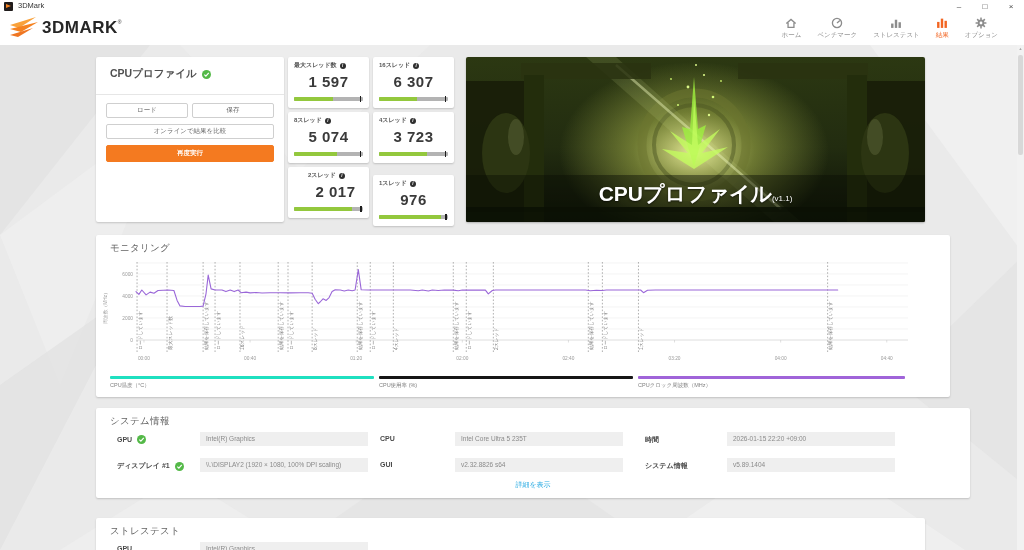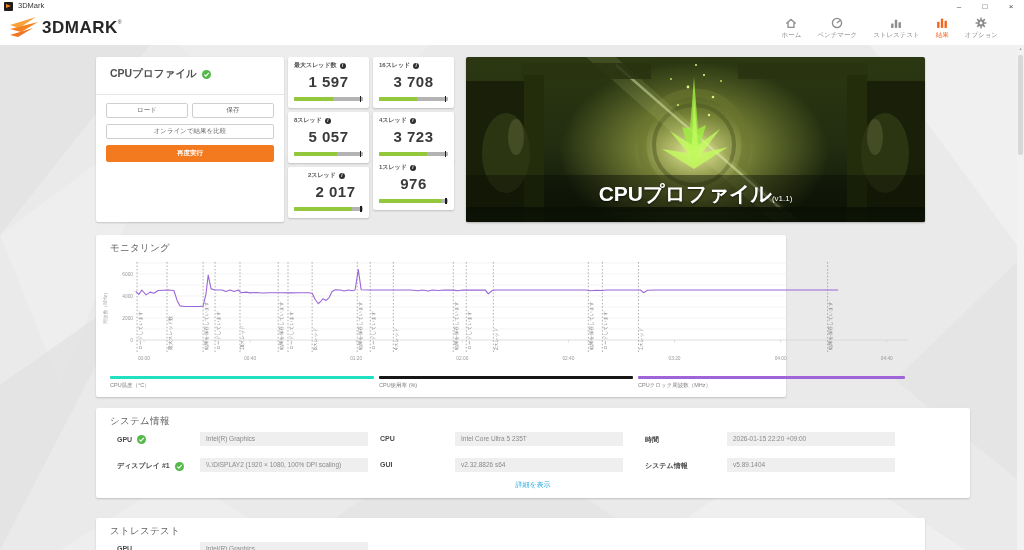--- a/index.html
+++ b/index.html
@@ -180,32 +180,32 @@
       <div class="tile-bar">
         <div class="fill" style="width: 57%;"></div>
         <div class="marker" style="left: 95%;"></div>
       </div>
     </div>
     <div class="tile" style="left: 85px; top: 0px;">
       <div class="tile-label-row">
         <span class="tile-label nowrap">16スレッド</span>
         <span class="info-icon">i</span>
       </div>
-      <div class="tile-value nowrap">3 708</div>
+      <div class="tile-value nowrap">6 307</div>
       <div class="tile-bar">
         <div class="fill" style="width: 55%;"></div>
         <div class="marker" style="left: 95%;"></div>
       </div>
     </div>
     <div class="tile" style="left: 0px; top: 55px;">
       <div class="tile-label-row">
         <span class="tile-label nowrap">8スレッド</span>
         <span class="info-icon">i</span>
       </div>
-      <div class="tile-value nowrap">5 057</div>
+      <div class="tile-value nowrap">5 074</div>
       <div class="tile-bar">
         <div class="fill" style="width: 62%;"></div>
         <div class="marker" style="left: 95%;"></div>
       </div>
     </div>
     <div class="tile" style="left: 85px; top: 55px;">
       <div class="tile-label-row">
         <span class="tile-label nowrap">4スレッド</span>
         <span class="info-icon">i</span>
       </div>
@@ -219,21 +219,21 @@
       <div class="tile-label-row">
         <span class="tile-label nowrap">2スレッド</span>
         <span class="info-icon">i</span>
       </div>
       <div class="tile-value nowrap">2 017</div>
       <div class="tile-bar">
         <div class="fill" style="width: 84%;"></div>
         <div class="marker" style="left: 96%;"></div>
       </div>
     </div>
-    <div class="tile" style="left: 85px; top: 102px;">
+    <div class="tile" style="left: 85px; top: 118px;">
       <div class="tile-label-row">
         <span class="tile-label nowrap">1スレッド</span>
         <span class="info-icon">i</span>
       </div>
       <div class="tile-value nowrap">976</div>
       <div class="tile-bar">
         <div class="fill" style="width: 90%;"></div>
         <div class="marker" style="left: 96%;"></div>
       </div>
     </div>
@@ -282,21 +282,21 @@
       <circle cx="205" cy="22" r="0.9" fill="#cdf56e"></circle>
         <circle cx="243" cy="58" r="1.2" fill="#e2ff8e"></circle>
     </g>
   </svg>
   <div class="hero-caption">
     <span class="hero-title nowrap">CPUプロファイル</span>
     <span class="hero-version nowrap">(v1.1)</span>
   </div>
 </div>
 
-<div class="card" style="left:96px;top:235px;width:690px;height:162px;">
+<div class="card" style="left:96px;top:235px;width:854px;height:162px;">
   <div class="section-title nowrap">モニタリング</div>
   <svg id="freq-chart" width="829" height="110" viewBox="0 0 829 110" style="position:absolute;left:0;top:20px;">
       <line x1="40" y1="74" x2="812" y2="74" stroke="#ededed" stroke-width="0.6"></line>
       <line x1="40" y1="63" x2="812" y2="63" stroke="#ededed" stroke-width="0.6"></line>
       <line x1="40" y1="52" x2="812" y2="52" stroke="#ededed" stroke-width="0.6"></line>
       <line x1="40" y1="41" x2="812" y2="41" stroke="#ededed" stroke-width="0.6"></line>
       <line x1="40" y1="30" x2="812" y2="30" stroke="#ededed" stroke-width="0.6"></line>
       <line x1="40" y1="19" x2="812" y2="19" stroke="#ededed" stroke-width="0.6"></line>
       <line x1="40" y1="8" x2="812" y2="8" stroke="#ededed" stroke-width="0.6"></line>
       <line x1="40" y1="85" x2="812" y2="85" stroke="#d5d5d5" stroke-width="0.8"></line>

